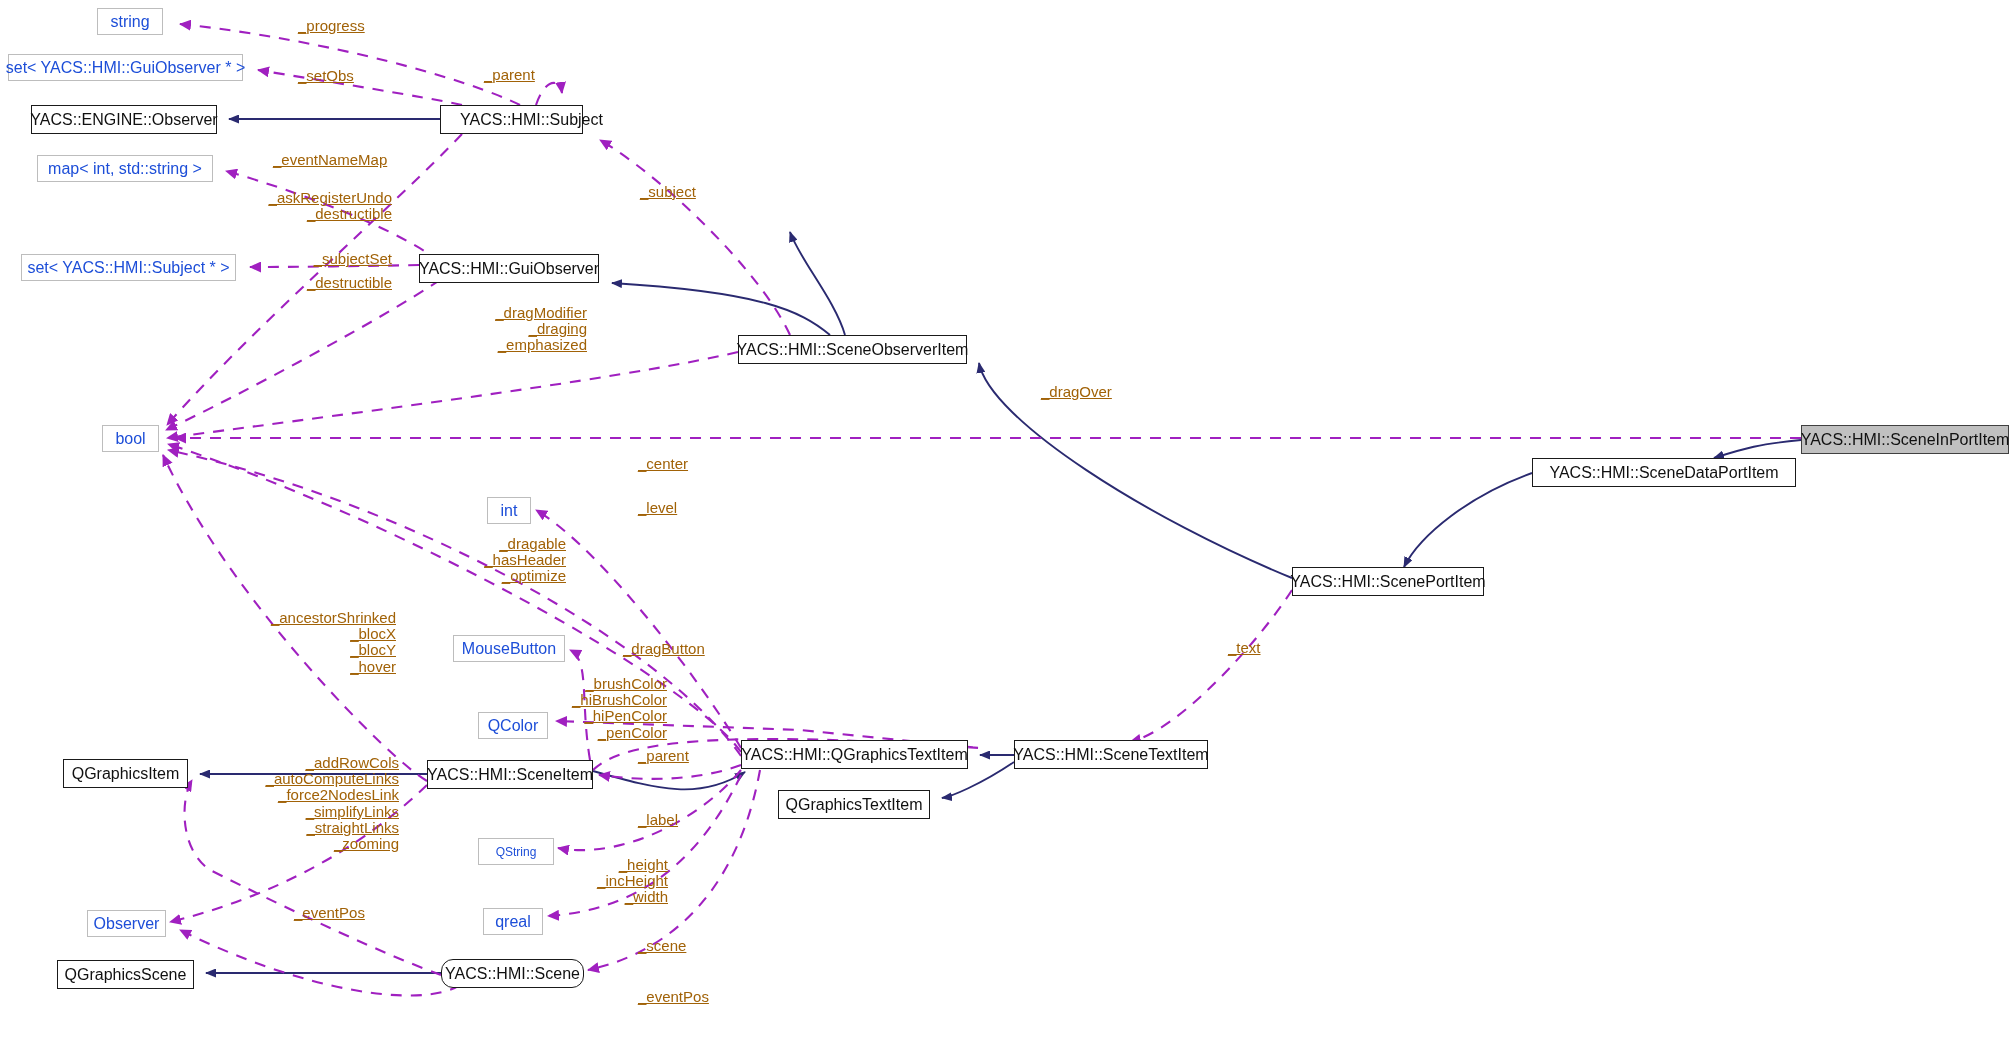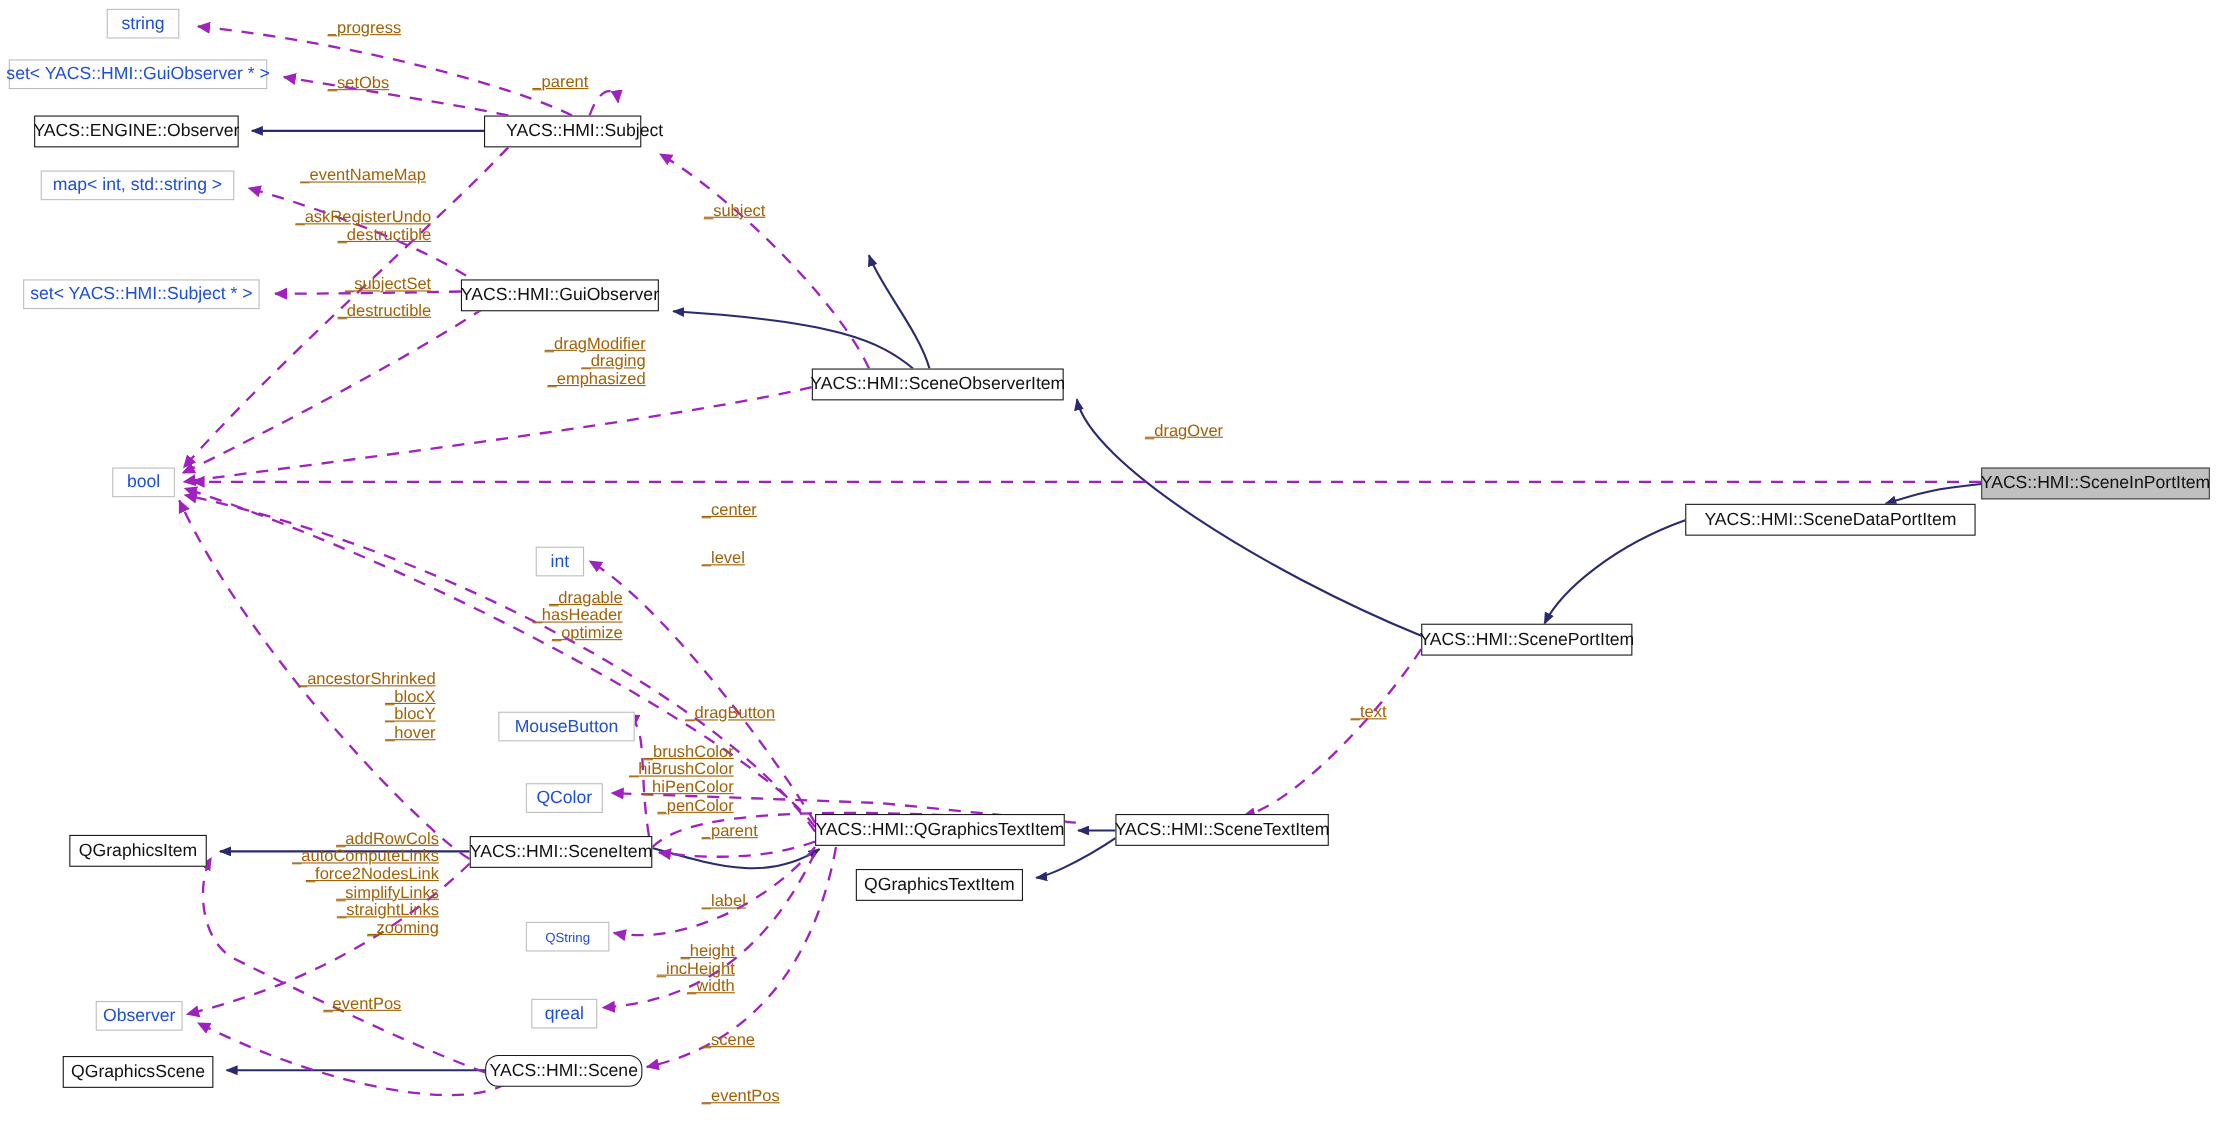--- a/index.html
+++ b/index.html
@@ -117,21 +117,21 @@
   </div>
 
   <div class="node cls" style="left:419px;top:254px;width:180px;height:29px;font-size:16px;">
     <span>YACS::HMI::GuiObserver</span>
   </div>
 
   <div class="node ext" style="left:487px;top:497px;width:44px;height:27px;font-size:16px;">
     <span>int</span>
   </div>
 
-  <div class="node ext" style="left:453px;top:635px;width:124px;height:27px;font-size:16px;margin-top:12px;">
+  <div class="node ext" style="left:453px;top:635px;width:112px;height:27px;font-size:16px;">
     <span>MouseButton</span>
   </div>
 
   <div class="node ext" style="left:478px;top:712px;width:70px;height:27px;font-size:16px;">
     <span>QColor</span>
   </div>
 
   <div class="node cls" style="left:427px;top:760px;width:166px;height:29px;font-size:16px;">
     <span>YACS::HMI::SceneItem</span>
   </div>

